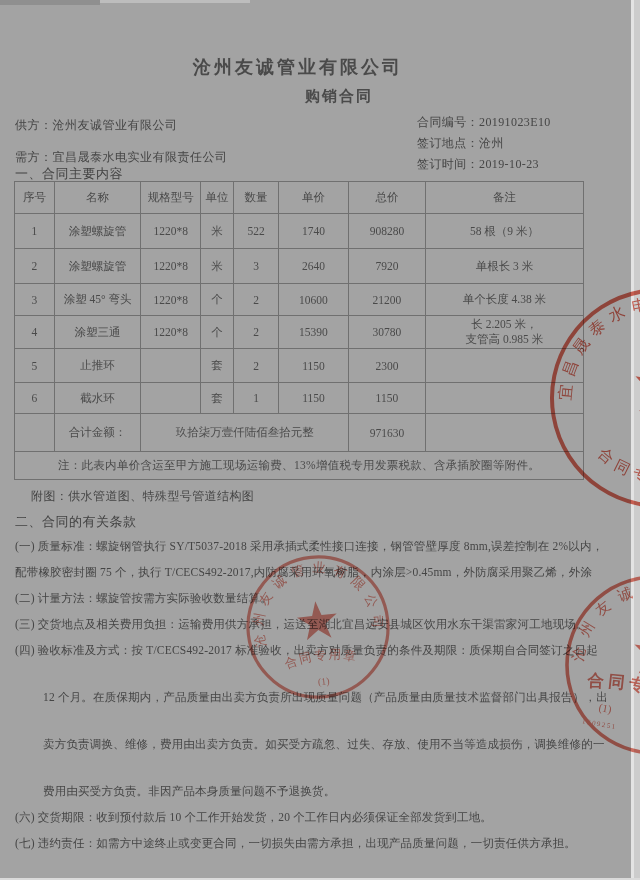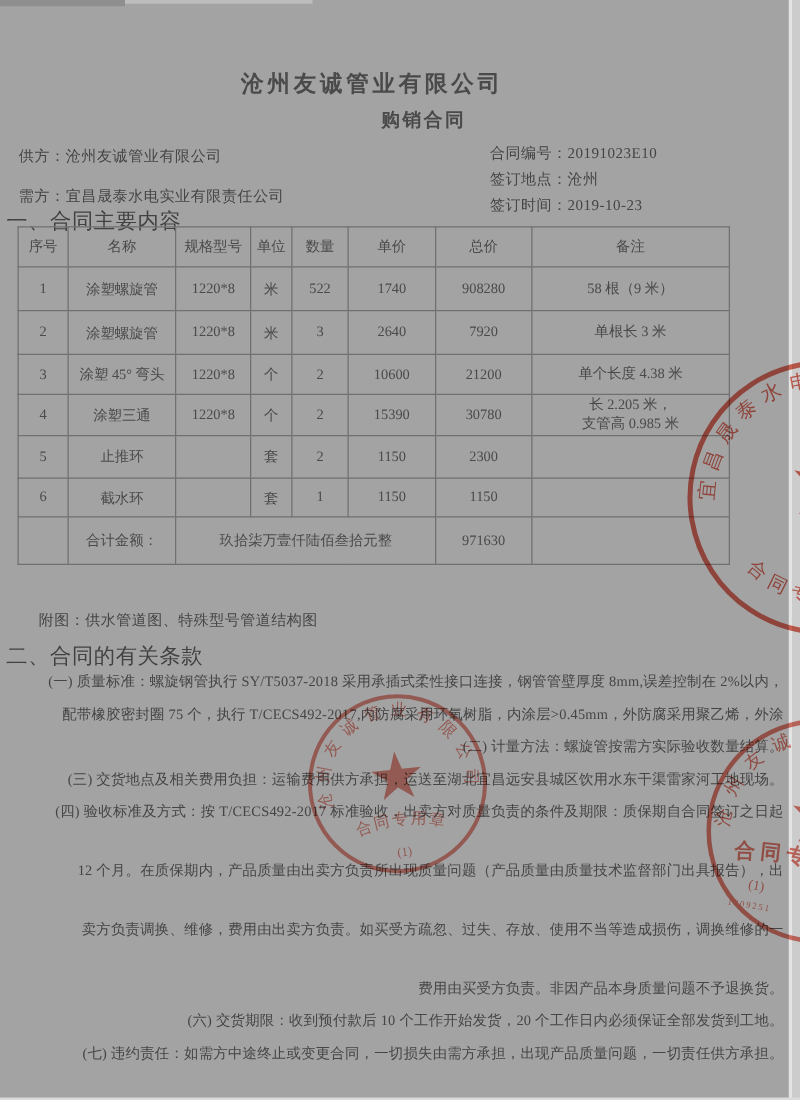--- a/index.html
+++ b/index.html
@@ -4,31 +4,31 @@
 <style>
   html,body{margin:0;padding:0;background:#e9e9e9;}
   .page{position:relative;width:640px;height:880px;background:#a3a3a3;overflow:hidden;
         font-family:"Liberation Serif","DejaVu Serif",serif;color:#3f3f3f;margin:0 auto;}
   .abs{position:absolute;}
   .doc-title{top:55px;left:0;width:596px;text-align:center;font-size:18px;font-weight:700;
              letter-spacing:3px;color:#4a4a4a;}
   .doc-subtitle{top:87px;left:0;width:596px;text-align:center;font-size:15px;font-weight:700;
                 letter-spacing:2px;color:#4a4a4a;margin-left:41px;}
   .party{left:15px;font-size:12px;letter-spacing:.5px;color:#454545;}
-  .meta{left:392px;font-size:12px;letter-spacing:.4px;color:#454545;line-height:21px;}
-  .sec-title{left:5px;font-size:17px;color:#424242;letter-spacing:.5px;}
+  .meta{left:417px;font-size:12px;letter-spacing:.4px;color:#454545;line-height:21px;}
+  .sec-title{left:15px;font-size:13px;color:#424242;letter-spacing:.5px;}
   table.items{position:absolute;left:14px;top:181px;width:570px;border-collapse:collapse;
               table-layout:fixed;font-size:11.5px;color:#4a4a4a;}
   table.items th,table.items td{border:1px solid #707070;text-align:center;font-weight:normal;
               padding:1px 3px;overflow:hidden;}
   table.items thead tr{height:32px;}
   td.remark{white-space:pre-line;line-height:15px;}
   td.note-cell{text-align:left;padding-left:5px;letter-spacing:.3px;}
   .attach{left:15px;top:488px;font-size:12px;color:#454545;letter-spacing:.4px;padding-left:16px;}
-  .clauses{left:15px;top:533px;width:612px;font-size:11.5px;color:#454545;text-align:right;}
+  .clauses{left:15px;top:533px;width:612px;font-size:11.5px;color:#454545;}
   .clause-line{height:26px;line-height:26px;white-space:nowrap;letter-spacing:.2px;}
   .clause-line.indent{padding-left:28px;margin-top:21px;}
   .seal{position:absolute;pointer-events:none;mix-blend-mode:multiply;}
   .seal text{font-family:"Liberation Serif","DejaVu Serif",serif;}
   .edge-top1{top:0;left:0;width:100px;height:5px;background:#8f8f8f;}
   .edge-top2{top:0;left:100px;width:150px;height:3px;background:#bdbdbd;}
   .edge-right{top:0;right:0;width:6px;height:880px;background:#cccccc;}
   .edge-right2{top:0;right:6px;width:3px;height:880px;background:#e3e3e3;}
   .edge-bottom{bottom:0;left:0;width:640px;height:2px;background:#dadada;}
 </style>
@@ -141,20 +141,23 @@
         <td>1150</td>
         <td class="remark"></td>
       </tr>
       <tr style="height:38px;">
         <td></td>
         <td>合计金额：</td>
         <td colspan="4">玖拾柒万壹仟陆佰叁拾元整</td>
         <td>971630</td>
         <td></td>
       </tr>
+      <tr style="height:28px;">
+        <td colspan="8" class="note-cell">注：此表内单价含运至甲方施工现场运输费、13%增值税专用发票税款、含承插胶圈等附件。</td>
+      </tr>
     </tbody>
   </table>
 
   <div class="abs attach">附图：供水管道图、特殊型号管道结构图</div>
   <div class="abs sec-title" style="top:513px;">二、合同的有关条款</div>
 
   <div class="abs clauses">
     <div class="clause-line">(一) 质量标准：螺旋钢管执行 SY/T5037-2018 采用承插式柔性接口连接，钢管管壁厚度 8mm,误差控制在 2%以内，</div>
     <div class="clause-line">配带橡胶密封圈 75 个，执行 T/CECS492-2017,内防腐采用环氧树脂，内涂层&gt;0.45mm，外防腐采用聚乙烯，外涂</div>
     <div class="clause-line">(二) 计量方法：螺旋管按需方实际验收数量结算。</div>

